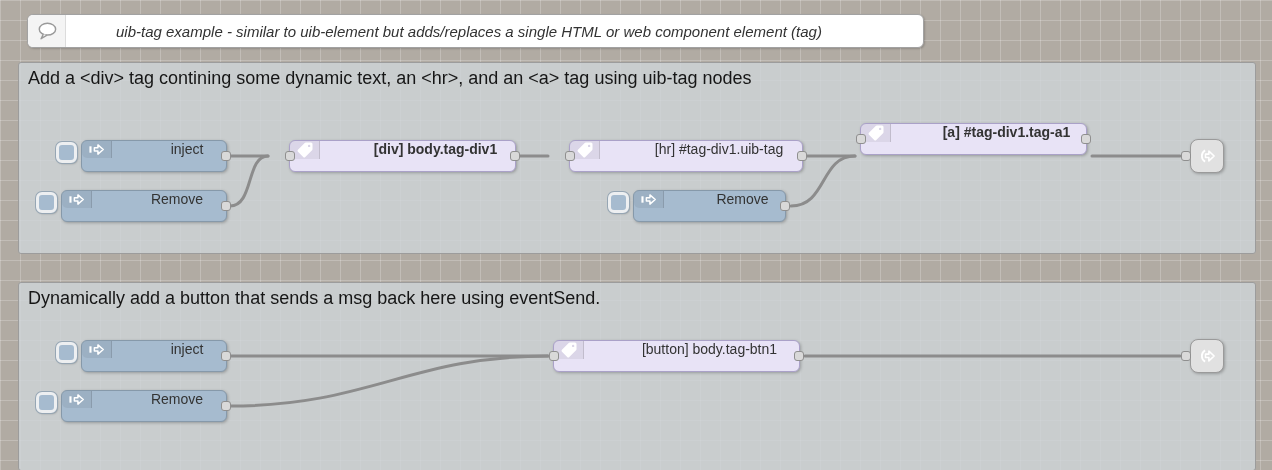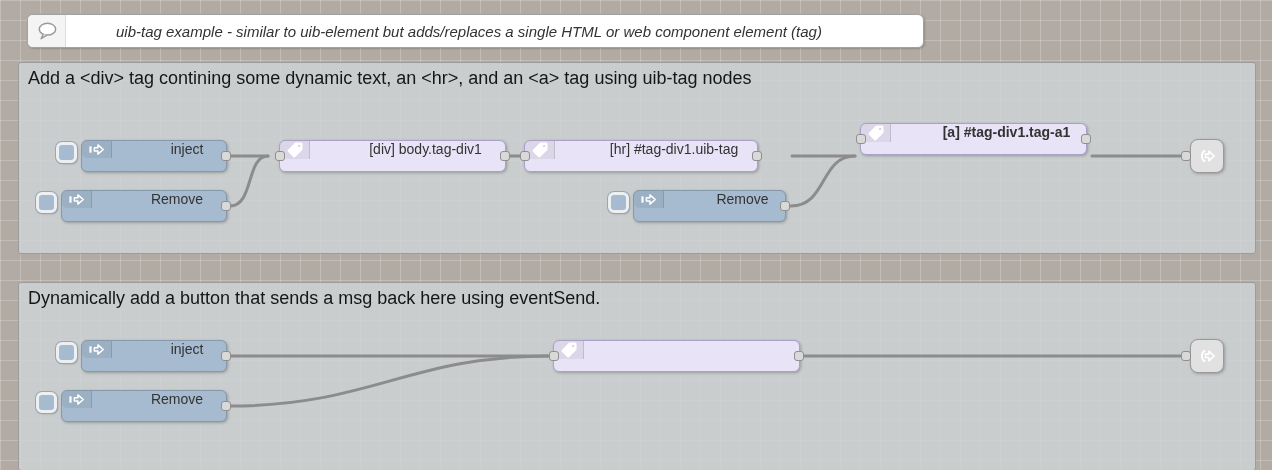--- a/index.html
+++ b/index.html
@@ -134,32 +134,32 @@
     <div class="icon-zone">
       <svg width="17" height="17" viewBox="0 0 24 24">
         <path d="M3.5 7.5v9" stroke="#fff" stroke-width="3" fill="none"></path>
         <path d="M9 9.5h5V5.5l7.5 6.5-7.5 6.5V14H9z" fill="none" stroke="#fff" stroke-width="2.1" stroke-linejoin="round"></path>
       </svg>
     </div>
     <div class="node-label italic">Remove</div>
     <div class="port port-out"></div>
   </div>
 
-  <div class="node node-tag" style="left:279px; top:140px; width:227px;">
+  <div class="node node-tag" style="left:289px; top:140px; width:227px;font-weight:bold;">
     <div class="icon-zone">
       <svg width="18" height="18" viewBox="0 0 24 24">
         <path transform="scale(-1,1) translate(-24,0)" fill="#fff" fill-rule="evenodd" d="M21.4 11.6l-9-9A2 2 0 0 0 11 2H4a2 2 0 0 0-2 2v7c0 .5.2 1 .6 1.4l9 9a2 2 0 0 0 2.8 0l7-7a2 2 0 0 0 0-2.8zM6.5 8.1a1.6 1.6 0 1 1 0-3.2 1.6 1.6 0 0 1 0 3.2z"></path>
       </svg>
     </div>
     <div class="node-label">[div] body.tag-div1</div>
     <div class="port port-in"></div>
     <div class="port port-out"></div>
   </div>
 
-  <div class="node node-tag" style="left:524px; top:140px; width:234px;">
+  <div class="node node-tag" style="left:569px; top:140px; width:234px;">
     <div class="icon-zone">
       <svg width="18" height="18" viewBox="0 0 24 24">
         <path transform="scale(-1,1) translate(-24,0)" fill="#fff" fill-rule="evenodd" d="M21.4 11.6l-9-9A2 2 0 0 0 11 2H4a2 2 0 0 0-2 2v7c0 .5.2 1 .6 1.4l9 9a2 2 0 0 0 2.8 0l7-7a2 2 0 0 0 0-2.8zM6.5 8.1a1.6 1.6 0 1 1 0-3.2 1.6 1.6 0 0 1 0 3.2z"></path>
       </svg>
     </div>
     <div class="node-label">[hr] #tag-div1.uib-tag</div>
     <div class="port port-in"></div>
     <div class="port port-out"></div>
   </div>
 
@@ -217,20 +217,21 @@
     <div class="node-label italic">Remove</div>
     <div class="port port-out"></div>
   </div>
 
   <div class="node node-tag" style="left:553px; top:340px; width:247px;">
     <div class="icon-zone">
       <svg width="18" height="18" viewBox="0 0 24 24">
         <path transform="scale(-1,1) translate(-24,0)" fill="#fff" fill-rule="evenodd" d="M21.4 11.6l-9-9A2 2 0 0 0 11 2H4a2 2 0 0 0-2 2v7c0 .5.2 1 .6 1.4l9 9a2 2 0 0 0 2.8 0l7-7a2 2 0 0 0 0-2.8zM6.5 8.1a1.6 1.6 0 1 1 0-3.2 1.6 1.6 0 0 1 0 3.2z"></path>
       </svg>
     </div>
+    <div class="node-label">[button] body.tag-btn1</div>
     <div class="port port-in"></div>
     <div class="port port-out"></div>
   </div>
 
   <div class="link-node" style="left:1190px; top:339px;">
     <div class="link-port"></div>
     <svg width="18" height="18" viewBox="0 0 24 24">
       <path d="M9.5 4.5a8.6 8.6 0 0 0 0 15" fill="none" stroke="#fff" stroke-width="2.4"></path>
       <path d="M10 9.5h4.5V5.5l7 6.5-7 6.5V14H10z" fill="none" stroke="#fff" stroke-width="2.1" stroke-linejoin="round"></path>
     </svg>

